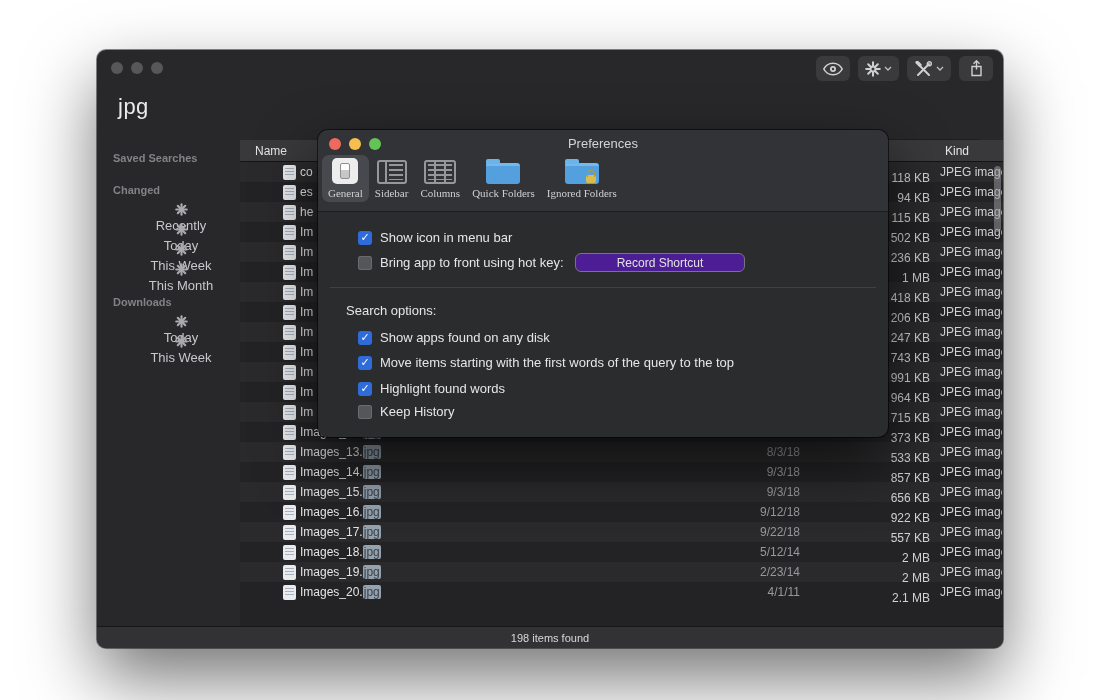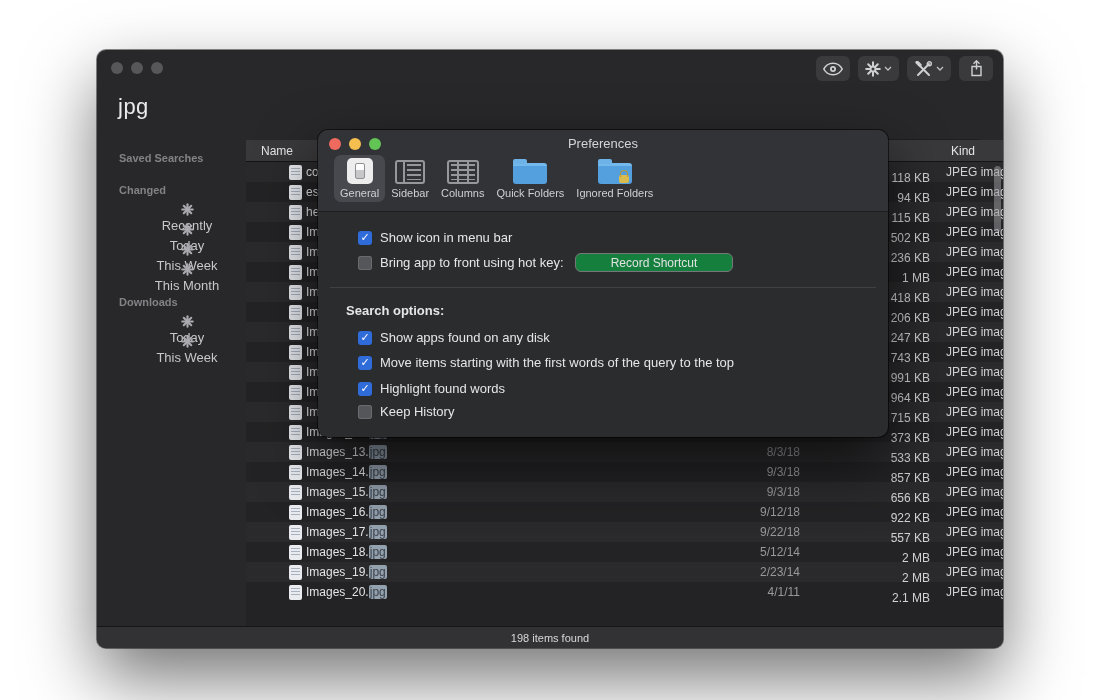--- a/index.html
+++ b/index.html
@@ -36,21 +36,21 @@
   .query { position:absolute; left:21px; top:8px; font-size:22px; color:#ebebed; letter-spacing:.5px; }
   .popup { position:absolute; top:54px; height:21px; background:#54575c; border-radius:5px;
     display:flex; align-items:center; font-size:12px; color:#f0f0f2; box-shadow:0 0 0 1px rgba(0,0,0,.25); }
   .popup .lbl { padding-left:9px; flex:1; white-space:nowrap; }
   .popup-scope { left:555px; width:178px; }
   .popup-add   { left:758px; width:127px; }
   .caret-box { width:18px; display:flex; align-items:center; justify-content:center; }
 
   
   .win-body { position:absolute; left:0; right:0; top:90px; bottom:22px; display:flex; }
-  .sidebar { width:143px; flex:none; padding-top:6px;margin-left:6px; }
+  .sidebar { width:143px; flex:none; padding-top:6px; }
   .sb-title { margin:6px 0 0 16px; font-size:11px; font-weight:bold; color:#828287; }
   .sb-group { margin:20px 0 0 16px; font-size:11px; font-weight:bold; color:#828287; }
   .sb-item { display:flex; align-items:center; gap:2px; margin:7px 0 0 25px; font-size:13px; color:#c7c7cc; height:13px;flex-direction:column; }
   .sb-item svg { flex:none; }
 
   .flist { flex:1; position:relative; background:#232325; overflow:hidden; }
   .fheader { height:22px; background:#39393b; border-bottom:1px solid #141416; position:relative; }
   .fheader .h-name { position:absolute; left:15px; top:4px; font-size:12px; color:#e4e4e6; }
   .fheader .h-kind { position:absolute; left:705px; top:4px; font-size:12px; color:#e4e4e6; }
   .frow { position:relative; height:20px; }
@@ -71,21 +71,21 @@
     border-top:1px solid #161618; border-radius:0 0 9px 9px; display:flex; align-items:center; justify-content:center;
     font-size:11px; color:#d8d8da; }
 
   
   .prefs { position:absolute; left:318px; top:130px; width:570px; height:307px; background:#2b2c2e;
     border-radius:10px; box-shadow:0 25px 60px rgba(0,0,0,.65), 0 0 0 1px rgba(0,0,0,.55); }
   .prefs-head { position:absolute; left:0; right:0; top:0; height:82px; background:#323337;
     border-radius:10px 10px 0 0; border-bottom:1px solid #1d1d1f; }
   .prefs-lights { position:absolute; left:11px; top:8px; display:flex; gap:8px; }
   .prefs-title { position:absolute; left:0; right:0; top:6px; text-align:center; font-size:13px; color:#d4d4d6; }
-  .tabs { position:absolute; left:16px; top:25px; display:flex; }
+  .tabs { position:absolute; left:4px; top:25px; display:flex;font-family:Liberation Serif, serif; }
   .tab { display:flex; flex-direction:column; align-items:center; justify-content:flex-end;
     padding:3px 6px 3px 6px; border-radius:7px; }
   .tab.selected { background:#47494e; }
   .tab .tlabel { font-size:11px; color:#d0d0d3; margin-top:3px; white-space:nowrap; }
   .ticon { position:relative; display:block; }
   .ticon-general { width:26px; height:26px; background:#ededee; border-radius:5px; }
   .ticon-general i { position:absolute; left:8px; top:5px; width:10px; height:16px; border:1px solid #8f8f93;
     border-radius:2px; background:linear-gradient(180deg,#fdfdfd 0 45%, #c7c7ca 45%); }
   .ticon-sidebar { width:30px; height:24px; border:2px solid #97979b; border-radius:3px; margin-top:2px; }
   .ticon-sidebar::before { content:""; position:absolute; left:6px; top:0; bottom:0; width:2px; background:#97979b; }
@@ -104,23 +104,23 @@
     background:#d9bb4e; border-radius:2px; }
   .ticon-folder i.lock::before { content:""; position:absolute; left:1.5px; top:-5px; width:6px; height:6px;
     border:1.5px solid #b99a33; border-bottom:none; border-radius:4px 4px 0 0; }
 
   .p-row { position:absolute; left:28px; display:flex; align-items:center; gap:8px;padding-left:12px; }
   .cbx { width:14px; height:14px; border-radius:3px; background:#55565a; box-shadow:inset 0 0 0 1px #6a6b6f;
     display:flex; align-items:center; justify-content:center; flex:none; }
   .cbx.checked { background:#2f6bd9; box-shadow:none; }
   .cbx.checked::after { content:"✓"; color:#fff; font-size:11px; font-weight:bold; line-height:1; }
   .p-label { font-size:13px; color:#e6e6e8; white-space:nowrap; }
-  .p-heading { position:absolute; left:28px; font-size:13px; font-weight:bold; color:#e6e6e8; }
+  .p-heading { position:absolute; left:28px; font-size:13px; font-weight:normal; color:#e6e6e8; }
   .p-divider { position:absolute; left:12px; right:12px; top:157px; height:1px; background:#404144; }
-  .btn-record { position:absolute; left:257px; top:123px; width:158px; height:19px; background:#15803d;
+  .btn-record { position:absolute; left:257px; top:123px; width:170px; height:19px; background:#4c1d95;
     border:1px solid #76777a; border-radius:6px; color:#e2e2e4; font-size:12px;
     display:flex; align-items:center; justify-content:center; }
 </style>
 </head>
 <body>
 
 <div class="stage">
 
   <div class="win">
 

